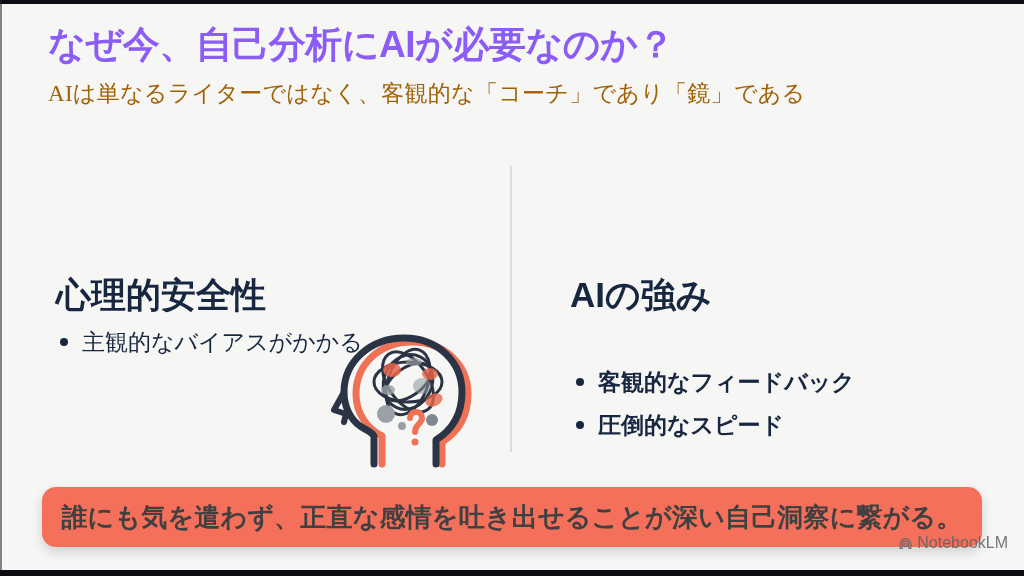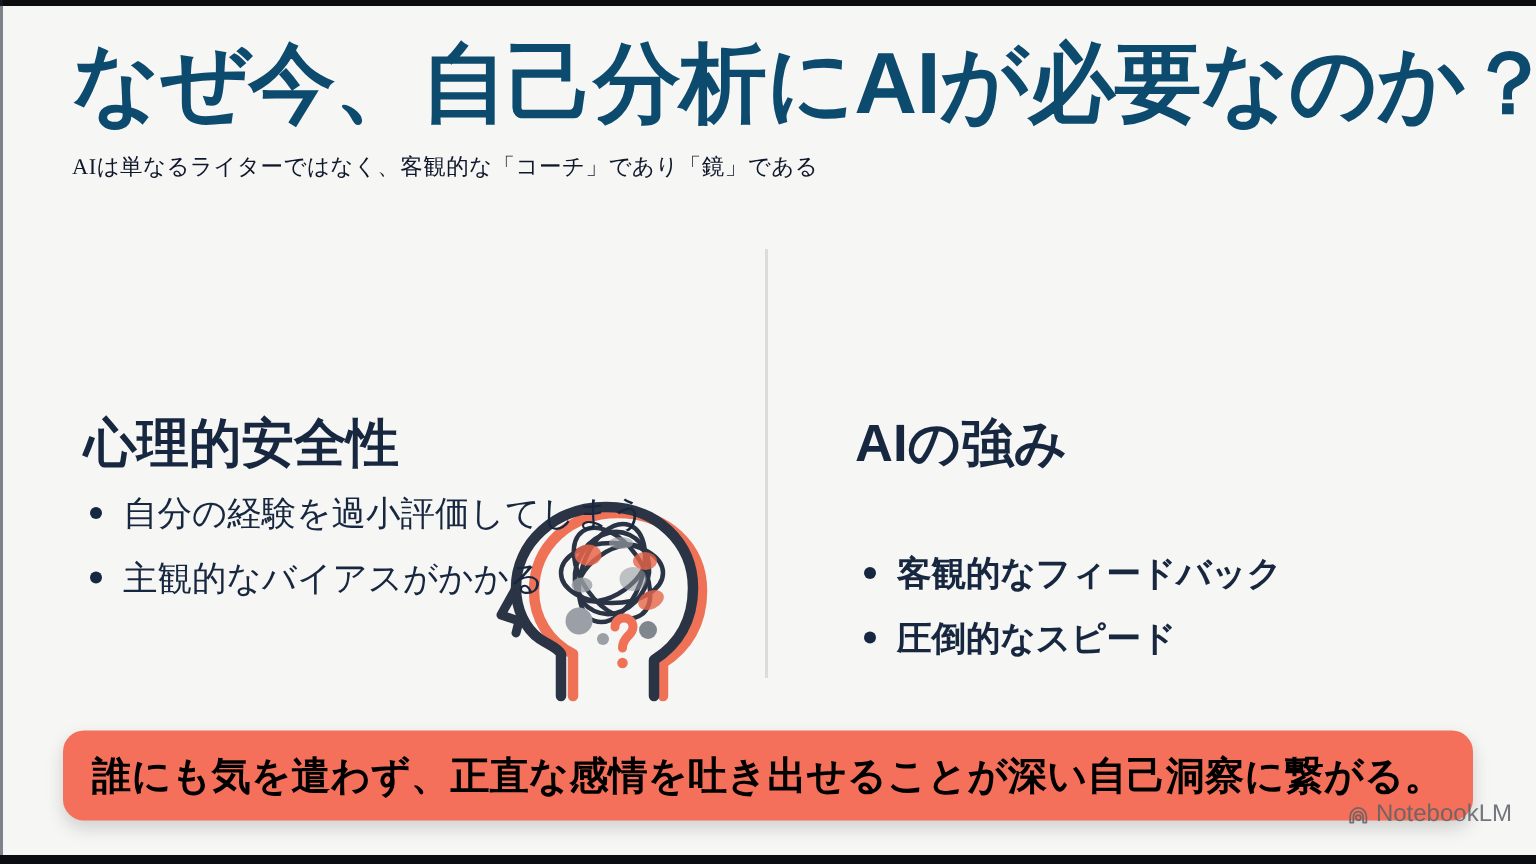--- a/index.html
+++ b/index.html
@@ -28,32 +28,32 @@
 
   .edge-left {
     position:absolute; left:0; top:0; width:2px; height:576px;
     background:#1d2430; opacity:.55;
   }
 
   
   .header { position:absolute; left:48px; top:24px; width:920px; }
 
   .slide-title {
-    font-size:58px;
+    font-size:37px;
     font-weight:bold;
-    color:#0c4a6e;
+    color:#8b5cf6;
     letter-spacing:-0.5px;
     line-height:1.12;
     white-space:nowrap;
   }
 
   .slide-subtitle {
     margin-top:13px;
-    font-size:15px;
-    color:#0f172a;
+    font-size:23px;
+    color:#a16207;
     font-family:"Liberation Serif", serif;
     letter-spacing:0.3px;
     white-space:nowrap;
   }
 
   
   .divider {
     position:absolute; left:510px; top:166px;
     width:2px; height:286px;
     background:#dcdcdc;
@@ -104,21 +104,21 @@
   .banner {
     position:absolute;
     left:42px; top:487px;
     width:940px; height:60px;
     background:#f4705a;
     border-radius:14px;
     display:flex; align-items:center; justify-content:center;
     box-shadow:0 5px 12px rgba(0,0,0,0.16);
   }
   .banner-text {
-    color:#000000;
+    color:#404040;
     font-size:26px;
     font-weight:bold;
     letter-spacing:0.2px;
     white-space:nowrap;
   }
 
   
   .watermark {
     position:absolute;
     right:16px; bottom:24px;
@@ -177,21 +177,20 @@
         <circle cx="106" cy="98" r="6" fill="#7f868d"></circle>
 
         <path d="M84 96 C84 88 96 88 96 96 C96 102 89 102 89 110" fill="none" stroke="#ef7257" stroke-width="6" stroke-linecap="round"></path>
         <circle cx="89" cy="120" r="3.5" fill="#ef7257"></circle>
       </svg>
     </div>
 
     <div class="col-heading">心理的安全性</div>
 
     <ul class="bullets">
-      <li>自分の経験を過小評価してしまう</li>
       <li>主観的なバイアスがかかる</li>
     </ul>
   </div>
 
   <div class="col col-right">
 
     <div class="col-heading">AIの強み</div>
 
     <ul class="bullets">
       <li>客観的なフィードバック</li>

